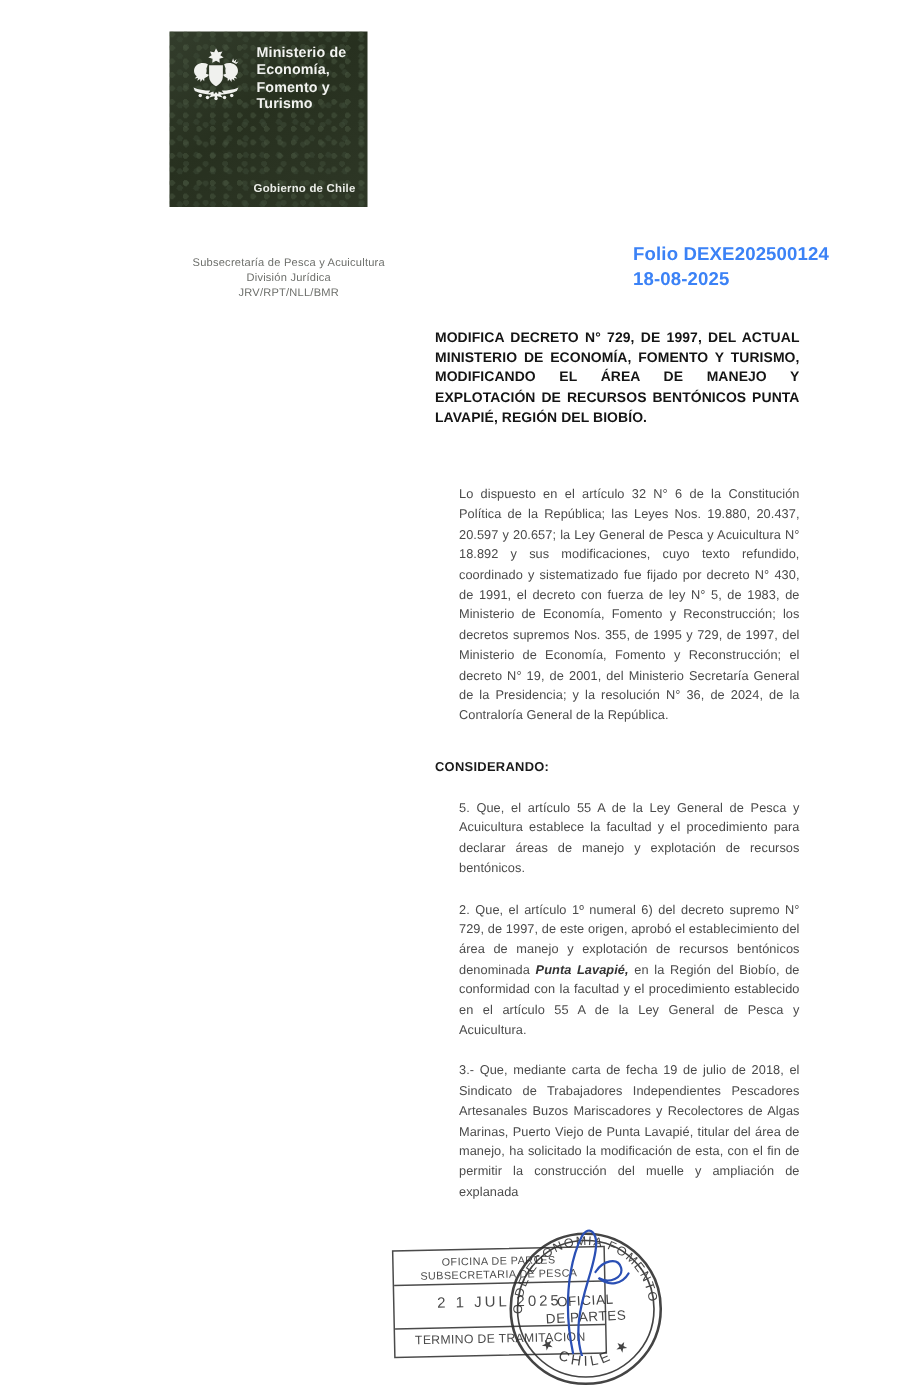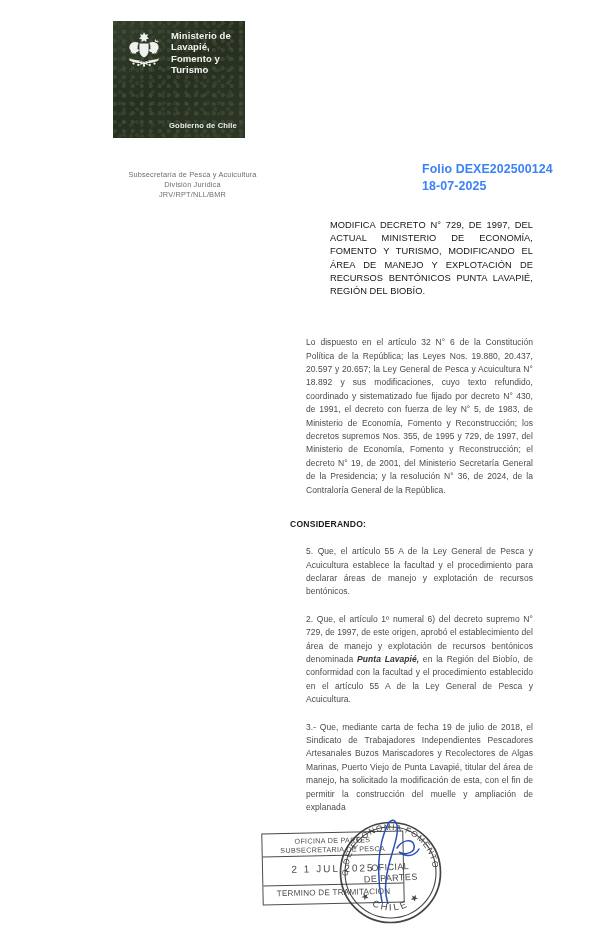--- a/index.html
+++ b/index.html
@@ -92,27 +92,26 @@
 
   
   .body-col {
     position: absolute;
     left: 290px;
     top: 219px;
     width: 243px;
   }
   .doc-title {
     font-size: 9.3px;
-    font-weight: normal;
+    font-weight: bold;
     line-height: 13.2px;
     text-align: justify;
     text-align-last: left;
     letter-spacing: .05px;
     color: #141414;
-    margin-left: 40px;
   }
   .section-label {
     font-size: 8.6px;
     font-weight: bold;
     color: #1a1a1a;
     letter-spacing: .2px;
   }
   .para {
     font-size: 8.5px;
     line-height: 13.4px;
@@ -221,33 +220,33 @@
           <path d="M6 27.3c3.2 1.4 7.2 2.1 11.2 2.1l-1.3 1.7 3.4-1.1.3 1.9 1.4-1.6 1.4 1.6.3-1.9 3.4 1.1-1.3-1.7c4 0 8-.7 11.2-2.1l-1.1 2.4c-3.1 1.5-7 2.3-10.9 2.4l1.6 1.9-3.7-.9-1 1.8-1-1.8-3.7.9 1.6-1.9c-3.9-.1-7.8-.9-10.9-2.4z"></path>
 
           <circle cx="10.5" cy="32.6" r="1.15"></circle>
           <circle cx="15.3" cy="34" r="1.15"></circle>
           <circle cx="21" cy="34.7" r="1.15"></circle>
           <circle cx="26.7" cy="34" r="1.15"></circle>
           <circle cx="31.5" cy="32.6" r="1.15"></circle>
         </g>
       </svg>
     </div>
-    <div class="logo-title">Ministerio de Lavapié, Fomento y Turismo</div>
+    <div class="logo-title">Ministerio de Economía, Fomento y Turismo</div>
     <div class="logo-gov">Gobierno de Chile</div>
   </div>
 
   <div class="ref-block">
     <div class="ref-line1">Subsecretaría de Pesca y Acuicultura</div>
     <div>División Jurídica</div>
     <div>JRV/RPT/NLL/BMR</div>
   </div>
 
   <div class="folio-block">
     <div>Folio DEXE202500124</div>
-    <div>18-07-2025</div>
+    <div>18-08-2025</div>
   </div>
 
   <div class="body-col">
 
     <div class="doc-title">MODIFICA DECRETO N° 729, DE 1997, DEL ACTUAL MINISTERIO DE ECONOMÍA, FOMENTO Y TURISMO, MODIFICANDO EL ÁREA DE MANEJO Y EXPLOTACIÓN DE RECURSOS BENTÓNICOS PUNTA LAVAPIÉ, REGIÓN DEL BIOBÍO.</div>
 
     <div class="sp-22"></div>
     <div class="sp-16"></div>
     <div class="para">Lo dispuesto en el artículo 32 N° 6 de la Constitución Política de la República; las Leyes Nos. 19.880, 20.437, 20.597 y 20.657; la Ley General de Pesca y Acuicultura N° 18.892 y sus modificaciones, cuyo texto refundido, coordinado y sistematizado fue fijado por decreto N° 430, de 1991, el decreto con fuerza de ley N° 5, de 1983, de Ministerio de Economía, Fomento y Reconstrucción; los decretos supremos Nos. 355, de 1995 y 729, de 1997, del Ministerio de Economía, Fomento y Reconstrucción; el decreto N° 19, de 2001, del Ministerio Secretaría General de la Presidencia; y la resolución N° 36, de 2024, de la Contraloría General de la República.</div>
 

